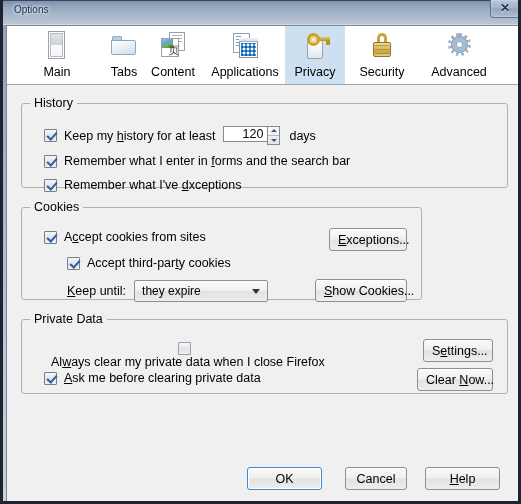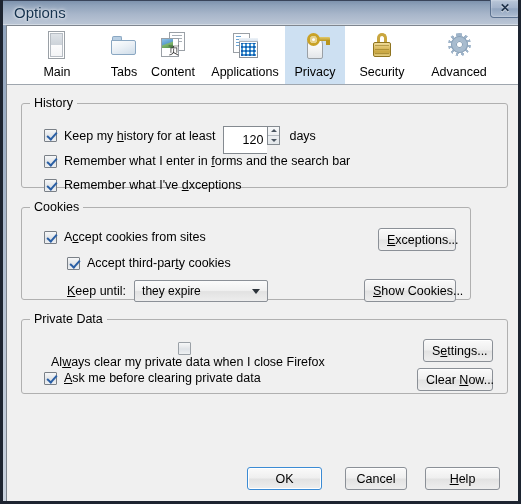--- a/index.html
+++ b/index.html
@@ -51,21 +51,21 @@
     position: absolute;
     left: 0; top: 0;
     width: 521px;
     height: 25px;
     z-index: 4;
   }
   #title-text {
     position: absolute;
     left: 11px;
     top: 4px;
-    font-size: 15px;
+    font-size: 10px;
     color: #16334f;
     text-shadow: 0 0 3px rgba(255,255,255,0.85), 0 0 5px rgba(255,255,255,0.7);
     white-space: nowrap;
   }
   #close-btn {
     position: absolute;
     right: 4px;
     top: 0px;
     width: 30px;
     height: 18px;
@@ -284,21 +284,21 @@
     box-sizing: border-box;
   }
   legend.group-title {
     margin-left: 8px;
     padding: 0 4px;
     font-size: 12.5px;
     color: #000;
   }
 
   #group-history  { left: 14px; top: 11px;  width: 487px; height: 92px; }
-  #group-cookies  { left: 14px; top: 115px; width: 450px; height: 100px; }
+  #group-cookies  { left: 14px; top: 115px; width: 401px; height: 100px; }
   #group-private  { left: 14px; top: 227px; width: 487px; height: 82px; }
 
   .row { position: absolute; display: flex; align-items: center; }
 
   
   .cbx {
     position: relative;
     width: 13px; height: 13px;
     box-sizing: border-box;
     border: 1px solid #7a8087;
@@ -330,21 +330,21 @@
   
   .spin-wrap {
     position: relative;
     display: inline-flex;
     align-items: stretch;
     height: 19px;
     margin-left: 8px;
   }
   .spin-input {
     width: 44px;
-    height: 28px;
+    height: 16px;
     box-sizing: border-box;
     border: 1px solid #848a90;
     border-right: none;
     background: #fff;
     font-family: "Liberation Sans", sans-serif;
     font-size: 12.5px;
     text-align: right;
     padding: 0 4px 0 2px;
     color: #000;
     outline: none;

